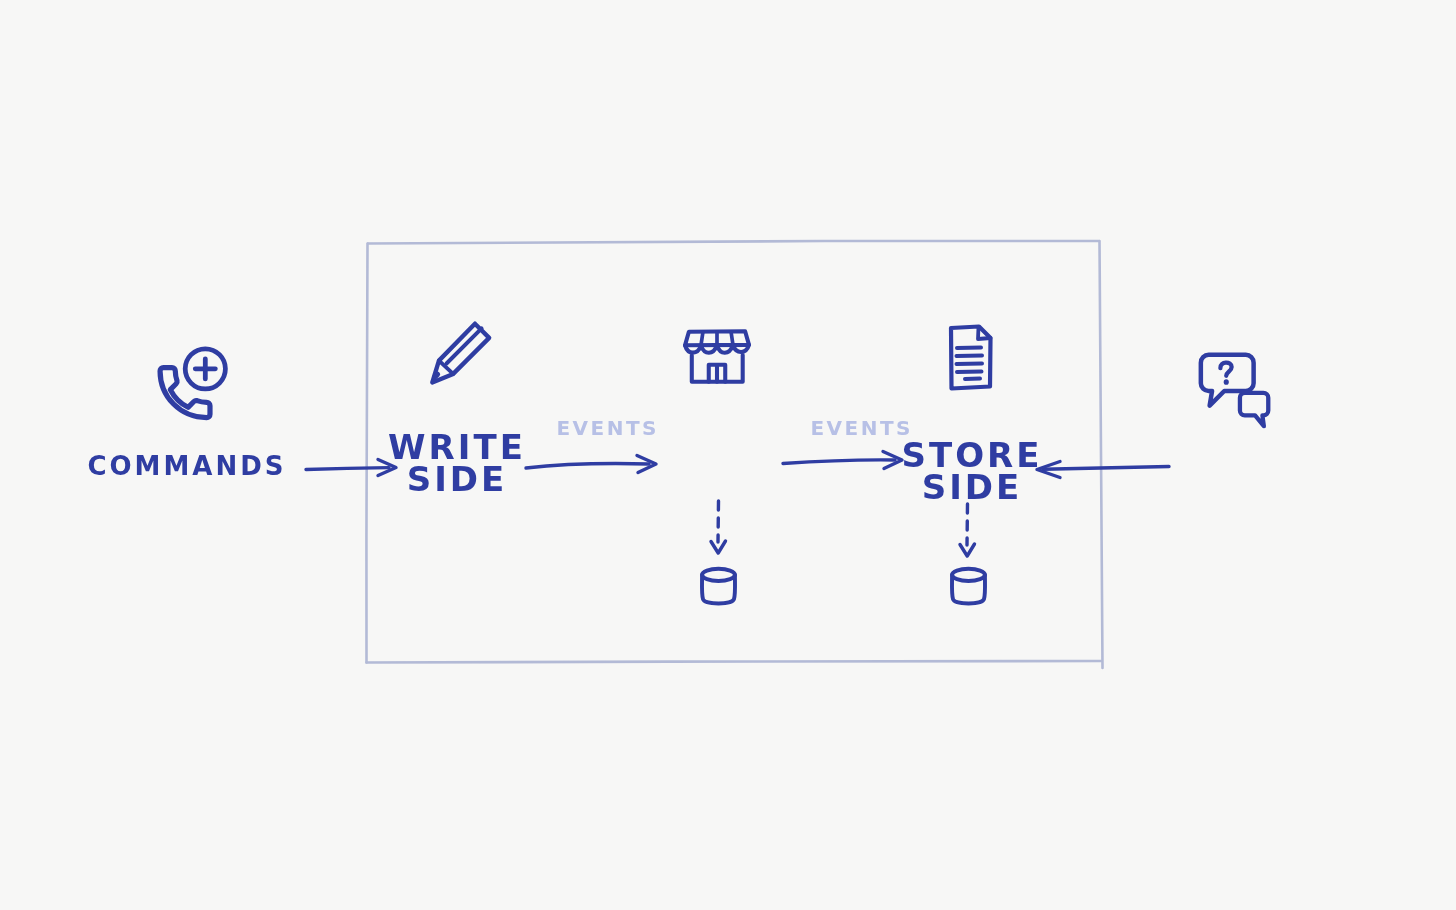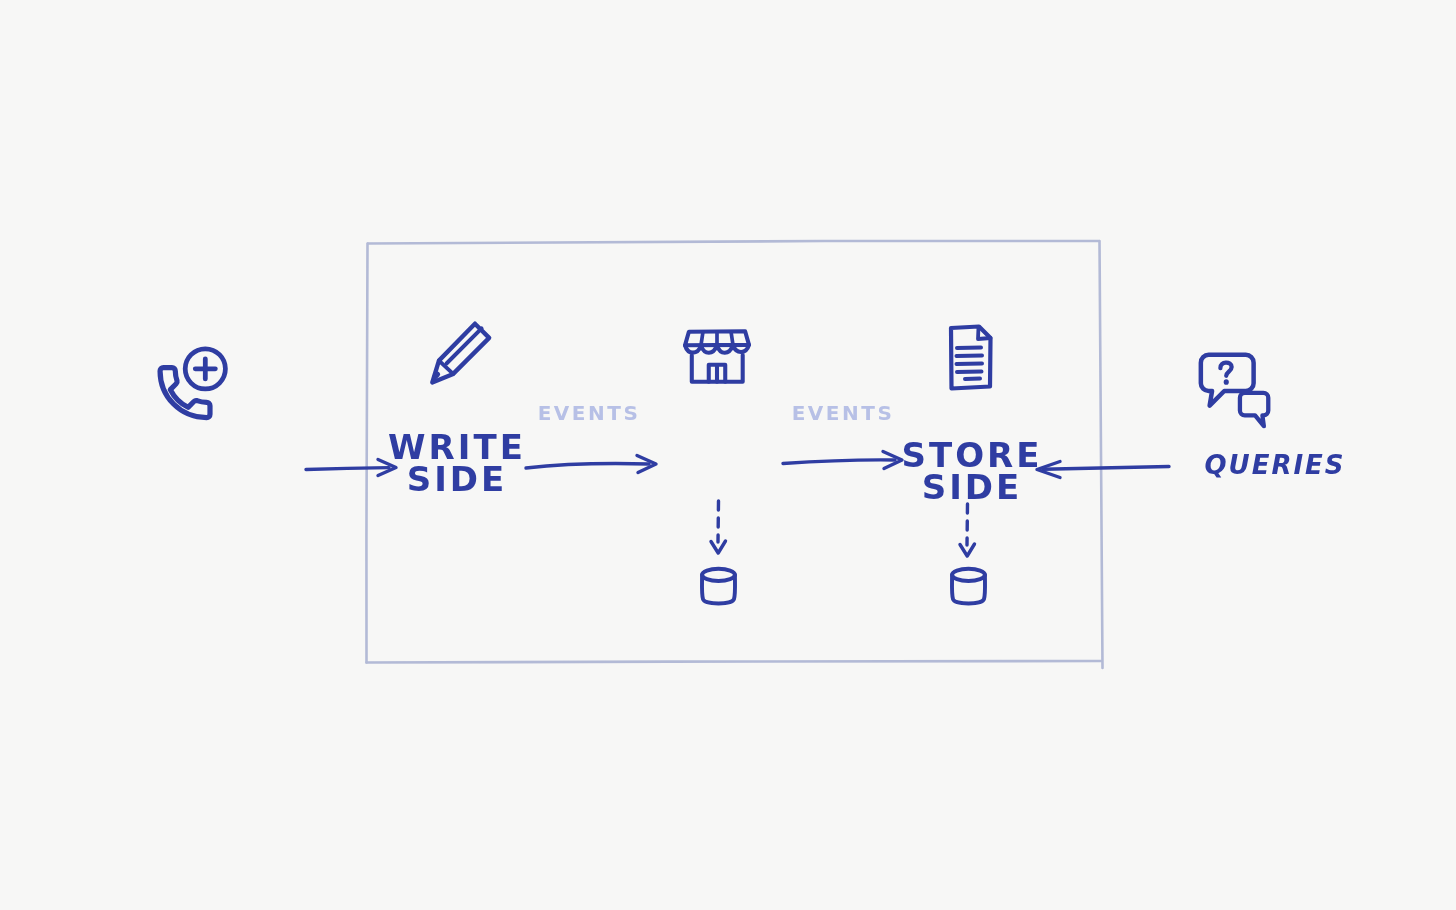--- a/index.html
+++ b/index.html
@@ -19,21 +19,21 @@
   .node-label{
     position:absolute;color:var(--ink);font-weight:bold;font-size:26px;
     letter-spacing:3px;text-align:center;line-height:29px;white-space:pre;
   }
   .side-label{
     position:absolute;color:var(--ink);font-weight:bold;font-size:34px;
     letter-spacing:3px;text-align:center;line-height:32px;white-space:nowrap;
   }
   .edge-label{
     position:absolute;color:var(--muted);font-weight:bold;font-size:20px;
-    letter-spacing:2.5px;text-align:center;white-space:nowrap;
+    letter-spacing:2.5px;text-align:right;white-space:nowrap;margin-top:15px;
   }
   .italic{font-style:italic;letter-spacing:2px;}
 </style>
 </head>
 <body>
 
 <div class="canvas">
 
   <svg class="abs" style="left:0;top:0" width="1456" height="910" viewBox="0 0 1456 910">
 
@@ -79,20 +79,21 @@
     <g transform="translate(6,16) scale(2.9)">
       <path class="stroke" vector-effect="non-scaling-stroke" stroke-width="5.2" d="M7.3,3 H4.2 C3.5,3 3,3.5 3,4.2 C3,13.6 10.4,21 19.8,21 C20.5,21 21,20.5 21,19.8
            V16.7 C21,16 20.5,15.5 19.8,15.5 C18.6,15.5 17.4,15.3 16.3,14.9
            C15.9,14.8 15.5,14.9 15.2,15.2 L13.1,17.3 C10.3,15.9 8.1,13.7 6.7,10.9
            L8.8,8.8 C9.1,8.5 9.2,8.1 9.1,7.7 C8.7,6.6 8.5,5.4 8.5,4.2 C8.5,3.5 8,3 7.3,3 Z"></path>
     </g>
     <circle class="stroke fillbg" stroke-width="5" cx="62" cy="26" r="21"></circle>
     <path class="stroke" stroke-width="5" d="M62,15.5 V36.5 M51.5,26 H72.5"></path>
   </svg>
 
+  <div class="node-label" style="left:85px;top:452px;width:204px;">COMMANDS</div>
 
   <svg class="abs" style="left:420px;top:312px" width="72" height="84" viewBox="0 0 76 86">
     <path class="stroke" stroke-width="4.6" d="M13,73 L20,50 L58,11 L73,26 L35,64 Z"></path>
     <path class="stroke" stroke-width="4.2" d="M28,53 L65,16"></path>
     <path class="stroke" stroke-width="4.2" d="M20,50 L35,64"></path>
     <path class="stroke" stroke-width="5.5" d="M15.5,67.5 L18.5,64.5"></path>
   </svg>
 
   <div class="side-label" style="left:377px;top:431px;width:160px;"><span>WRITE</span><br><span>SIDE</span></div>
 
@@ -120,21 +121,20 @@
 
   <div class="side-label" style="left:892px;top:439px;width:160px;"><span>STORE</span><br><span>SIDE</span></div>
 
   <svg class="abs" style="left:1194px;top:348px" width="86" height="86" viewBox="0 0 88 88">
     <path class="stroke fillbg" stroke-width="4.4" d="M52,46 h19 a5,5 0 0 1 5,5 v13 a5,5 0 0 1 -5,5 h-1 l1.5,11 -9,-11 h-10.5 a5,5 0 0 1 -5,-5 v-13 a5,5 0 0 1 5,-5 z"></path>
     <path class="stroke fillbg" stroke-width="4.6" d="M15,7 h38 a8,8 0 0 1 8,8 v21 a8,8 0 0 1 -8,8 H31 L16,59 18.5,44 H15 a8,8 0 0 1 -8,-8 V15 a8,8 0 0 1 8,-8 z"></path>
     <path class="stroke" stroke-width="4.4" d="M27,20.5 C26.5,13.5 38.5,13 38.5,19.5 C38.5,24 33,24.5 33,28.5"></path>
     <path class="stroke" stroke-width="5.2" d="M33,34.5 L33,35"></path>
   </svg>
 
-  <div class="node-label italic" style="left:1180px;top:451px;width:190px;">QUERIES</div>
 
   <svg class="abs" style="left:696px;top:564px" width="45" height="47" viewBox="0 0 48 50">
     <ellipse class="stroke" stroke-width="4.2" cx="24" cy="11.5" rx="17.5" ry="6.5"></ellipse>
     <path class="stroke" stroke-width="4.2" d="M6.5,11.5 C6.5,20 5.8,32 7.5,37.5 C9.5,43.5 38.5,43.5 40.5,37.5 C42.2,32 41.5,20 41.5,11.5"></path>
   </svg>
 
   <svg class="abs" style="left:946px;top:564px" width="45" height="47" viewBox="0 0 48 50">
     <ellipse class="stroke" stroke-width="4.2" cx="24" cy="11.5" rx="17.5" ry="6.5"></ellipse>
     <path class="stroke" stroke-width="4.2" d="M6.5,11.5 C6.5,20 5.8,32 7.5,37.5 C9.5,43.5 38.5,43.5 40.5,37.5 C42.2,32 41.5,20 41.5,11.5"></path>
   </svg>

